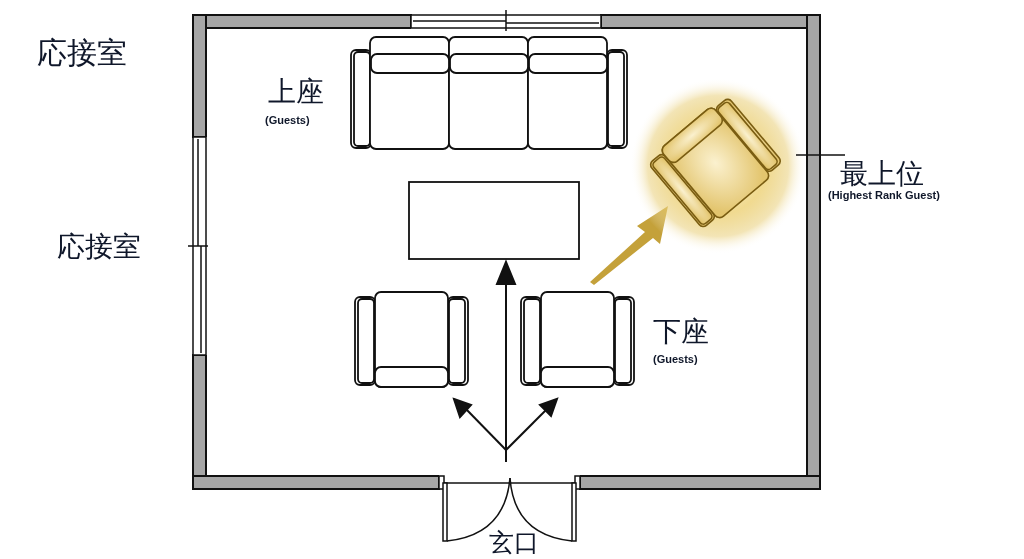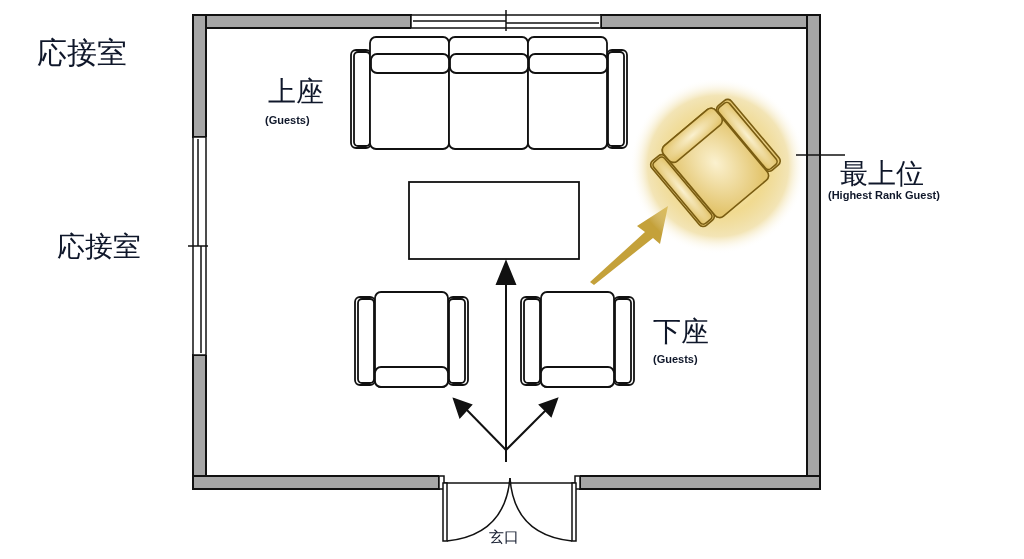--- a/index.html
+++ b/index.html
@@ -1,21 +1,21 @@
 <!DOCTYPE html>
 <html><head>
 <meta charset="utf-8">
 <style>
   html, body { margin: 0; padding: 0; background: #ffffff; }
   body { width: 1024px; height: 559px; position: relative; overflow: hidden; font-family: "DejaVu Sans", "Liberation Sans", sans-serif; }
   svg { position: absolute; left: 0; top: 0; }
   .lbl { position: absolute; color: #0f172a; white-space: nowrap; line-height: 1; }
   .jp-lg { font-size: 30px; }
   .jp-md { font-size: 28px; }
-  .jp-sm { font-size: 15px; }
+  .jp-sm { font-size: 25px; }
   .en { font-size: 11px; font-family: "Liberation Sans", "DejaVu Sans", sans-serif; font-weight: bold; }
 </style>
 </head>
 <body>
 
 <svg width="1024" height="559" viewBox="0 0 1024 559" xmlns="http://www.w3.org/2000/svg">
   <defs>
     <radialGradient id="glow" cx="50%" cy="50%" r="50%">
       <stop offset="0%" stop-color="#fdf6dc" stop-opacity="1"></stop>
       <stop offset="55%" stop-color="#f0d88a" stop-opacity="0.95"></stop>

